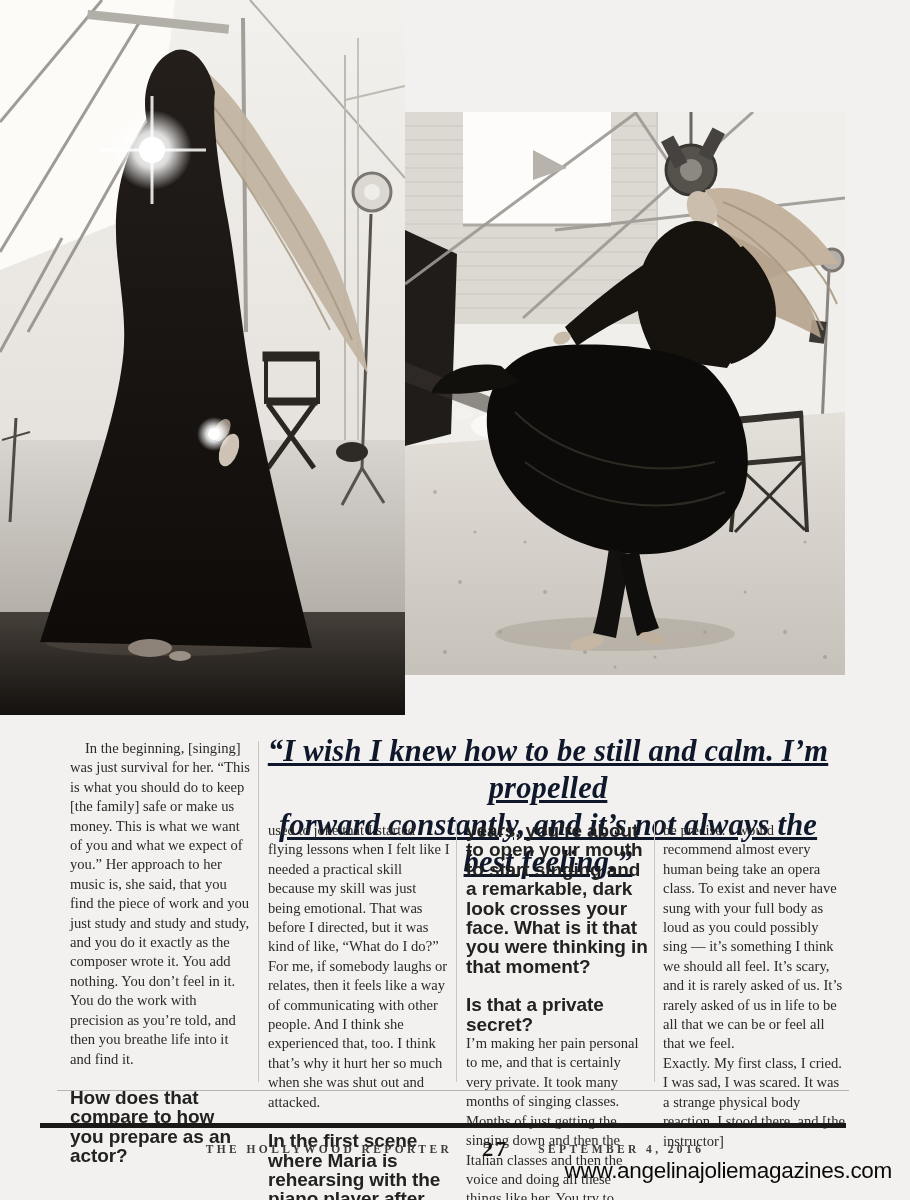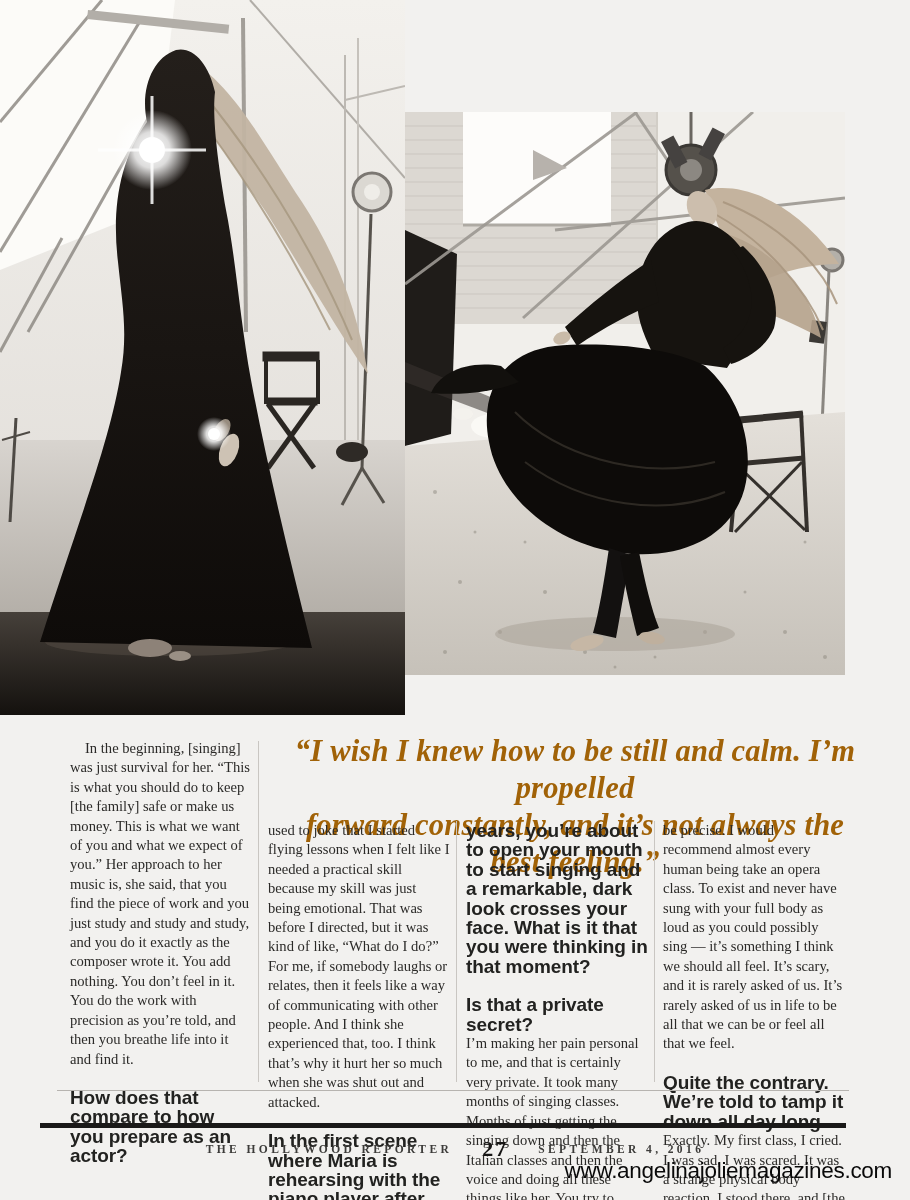--- a/index.html
+++ b/index.html
@@ -10,27 +10,28 @@
     -webkit-font-smoothing:antialiased;
   }
   
   .photo{position:absolute;overflow:hidden;}
   #photo-left{left:0;top:0;width:405px;height:715px;}
   #photo-right{left:405px;top:112px;width:440px;height:563px;}
   .photo svg{display:block;width:100%;height:100%;}
 
   
   #pull-quote{
-    position:absolute;left:280px;top:733px;width:590px;
+    position:absolute;left:253px;top:733px;width:590px;
     text-align:center;
     font-family:"Liberation Serif",serif;
     font-style:italic;font-weight:600;
     font-size:30.5px;line-height:37px;
-    color:#a16207;
+    color:#0f172a;
     letter-spacing:.2px;
+    text-decoration:underline;
   }
 
   
   .col{
     position:absolute;width:182px;
     font-size:14.6px;line-height:19.4px;color:#2b2a28;
     text-align:left;
   }
   #col-0{left:70px;top:739px;}
   #col-1{left:268px;top:821px;}
@@ -303,21 +304,20 @@
     <div class="blk para">used to joke that I started flying lessons when I felt like I needed a practical skill because my skill was just being emotional. That was before I directed, but it was kind of like, “What do I do?” For me, if somebody laughs or relates, then it feels like a way of communicating with other people. And I think she experienced that, too. I think that’s why it hurt her so much when she was shut out and attacked.</div>
     <div class="blk question">In the first scene where Maria is rehearsing with the piano player after not performing for so many</div>
   </div>
 <div class="col" id="col-2">
     <div class="blk question">years, you’re about to open your mouth to start singing and a remarkable, dark look crosses your face. What is it that you were thinking in that moment?</div>
     <div class="blk question">Is that a private secret?</div>
     <div class="blk answer">I’m making her pain personal to me, and that is certainly very private. It took many months of singing classes. Months of just getting the singing down and then the Italian classes and then the voice and doing all these things like her. You try to</div>
   </div>
 <div class="col" id="col-3">
     <div class="blk para">be precise. I would recommend almost every human being take an opera class. To exist and never have sung with your full body as loud as you could possibly sing — it’s something I think we should all feel. It’s scary, and it is rarely asked of us. It’s rarely asked of us in life to be all that we can be or feel all that we feel.</div>
-    <div class="blk question">Quite the contrary. We’re told to tamp it down all day long.</div>
     <div class="blk answer">Exactly. My first class, I cried. I was sad, I was scared. It was a strange physical body reaction. I stood there, and [the instructor]</div>
   </div>
 <div class="vrule" id="vrule-0"></div>
 <div class="vrule" id="vrule-1"></div>
 <div class="vrule" id="vrule-2"></div>
 
 <div id="rule-thin"></div>
 <div id="rule-thick"></div>
 <div id="footer-row">
   <span class="footer-text">THE HOLLYWOOD REPORTER</span>

